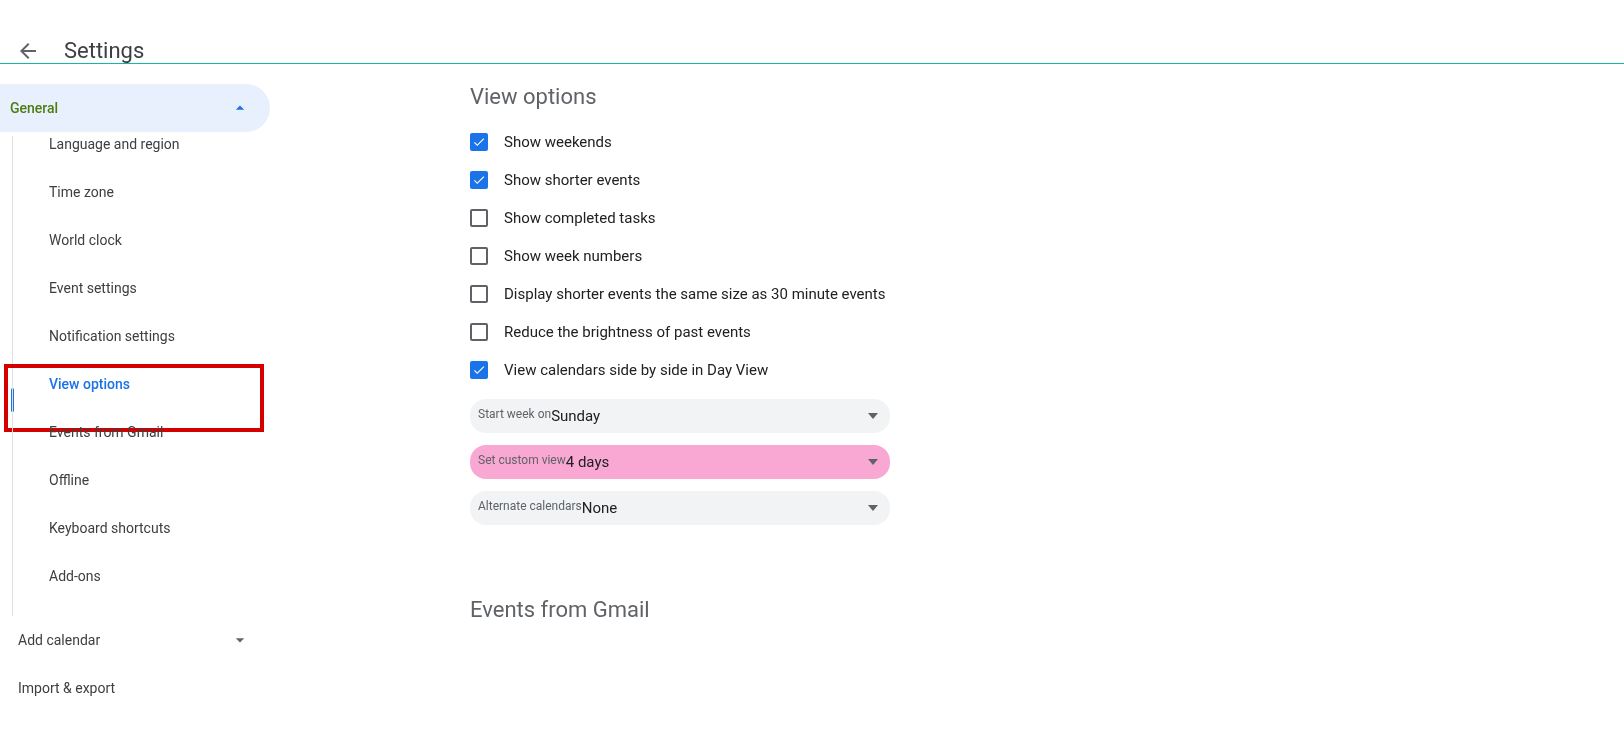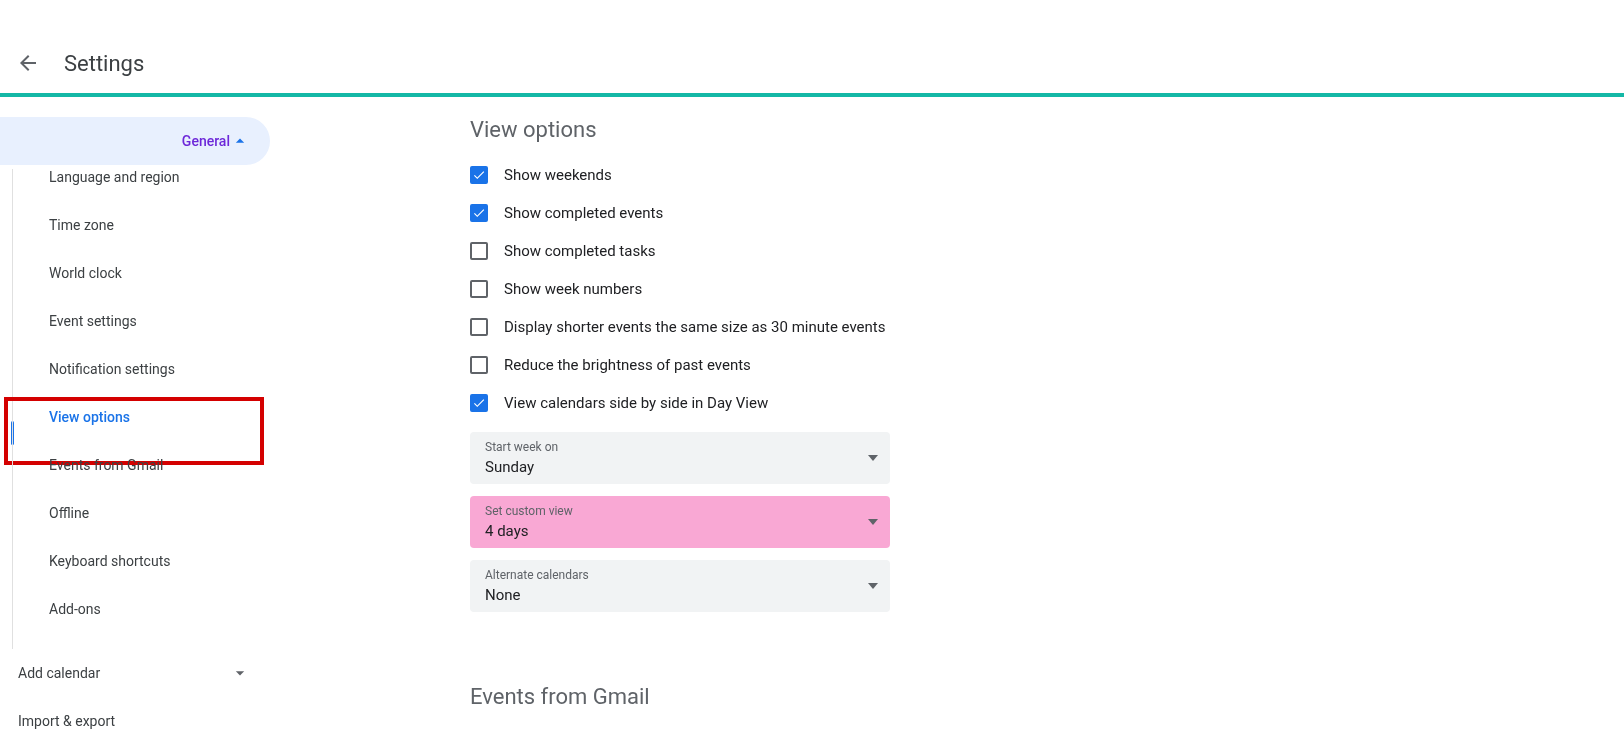--- a/index.html
+++ b/index.html
@@ -4,25 +4,24 @@
   <style>
     * { box-sizing: border-box; margin: 0; padding: 0; }
     body {
       font-family: 'Google Sans', Roboto, Arial, sans-serif;
       background: #fff;
       color: #3c4043;
       font-size: 14px;
     }
     .header {
       display: flex;
-      align-items: center;
+      align-items: flex-end;
       height: 64px;
       padding: 0 16px;
-      border-bottom: 4px solid #14b8a6;
-      margin-top: 33px;
+      border-bottom: 1px solid #14b8a6;
     }
     .back-arrow {
       width: 24px;
       height: 24px;
       margin-right: 24px;
       cursor: pointer;
       display:flex;align-items:center;justify-content:center;
     }
     .page-title {
       font-size: 22px;
@@ -33,26 +32,26 @@
       display: flex;
     }
     .sidebar {
       width: 270px;
       padding-top: 20px;
       flex-shrink: 0;
     }
     .sidebar-section-header {
       display: flex;
       align-items: center;
-      justify-content: flex-end;
+      justify-content: space-between;
       height: 48px;
       padding: 0 20px 0 10px;
       background: #e8f0fe;
       border-radius: 0 24px 24px 0;
-      color: #6d28d9;
+      color: #4d7c0f;
       font-weight: 500;
       cursor: pointer;
       margin-bottom: 4px;
     }
     .sidebar-item {
       height: 48px;
       display: flex;
       align-items: flex-start;
       padding-left: 36px;
       font-size: 14px;
@@ -133,24 +132,24 @@
       background: #1a73e8;
       border-color: #1a73e8;
     }
     .checkbox-label { font-size: 15px; color:#202124; }
     .select-group {
       width: 420px;
       margin-bottom: 12px;
     }
     .select-box {
       background: #f1f3f4;
-      border-radius: 4px;
-      padding: 8px 16px 8px 15px;
-      display: flex;
-      flex-direction: column;
+      border-radius: 16px;
+      padding: 8px 16px 8px 8px;
+      display: flex;
+      flex-direction: row;
       position: relative;
       cursor:pointer;
     }
     .select-box.hover {
       background: #f9a8d4;
     }
     .select-label {
       font-size: 12px;
       color: #5f6368;
       margin-bottom: 4px;
@@ -259,21 +258,21 @@
             </svg>
           </div>
           <span class="checkbox-label">Show weekends</span>
         </div>
         <div class="checkbox-row">
           <div class="checkbox checked">
             <svg width="14" height="14" viewBox="0 0 24 24">
               <path fill="#fff" d="M9 16.17L4.83 12l-1.42 1.41L9 19 21 7l-1.41-1.41z"></path>
             </svg>
           </div>
-          <span class="checkbox-label">Show completed events</span>
+          <span class="checkbox-label">Show shorter events</span>
         </div>
         <div class="checkbox-row">
           <div class="checkbox"></div>
           <span class="checkbox-label">Show completed tasks</span>
         </div>
         <div class="checkbox-row">
           <div class="checkbox"></div>
           <span class="checkbox-label">Show week numbers</span>
         </div>
         <div class="checkbox-row">

